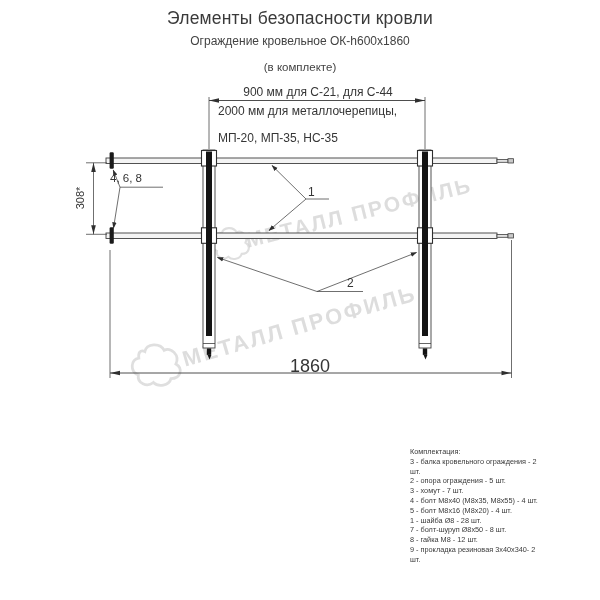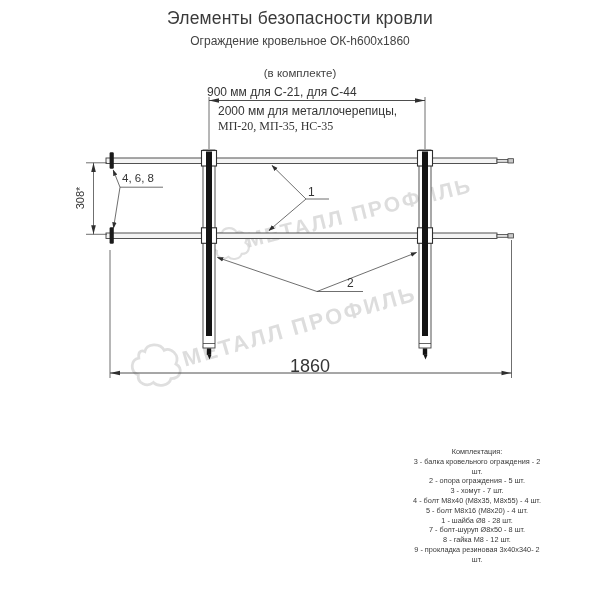--- a/index.html
+++ b/index.html
@@ -4,47 +4,47 @@
 <style>
   html,body{margin:0;padding:0;}
   body{width:600px;height:600px;background:#ffffff;overflow:hidden;
        font-family:"Liberation Sans","DejaVu Sans",sans-serif;color:#333;}
   .stage{position:relative;width:544px;height:600px;background:#fff;}
 
   
   .hdr{position:absolute;left:0;top:0;width:600px;text-align:center;z-index:4;}
   .title{margin-top:8px;font-size:17.5px;letter-spacing:.2px;color:#3a3a3a;}
   .subtitle{margin-top:5px;font-size:12px;color:#434343;}
-  .kitnote{margin-top:19px;font-size:11.5px;color:#434343;}
+  .kitnote{margin-top:13px;font-size:11.5px;color:#434343;}
 
   
   .wm-layer{position:absolute;inset:0;z-index:1;pointer-events:none;}
   .wm-text{position:absolute;font-size:21px;font-weight:bold;letter-spacing:2.2px;
            color:#c9c9c9;opacity:.62;white-space:nowrap;transform-origin:0 50%;}
   .wm1{left:246px;top:229px;transform:rotate(-14deg);}
   .wm2{left:183px;top:347px;font-size:22px;transform:rotate(-16deg);}
 
   
   .drawing{position:absolute;left:0;top:0;z-index:2;}
 
   
   .lbl{position:absolute;z-index:3;font-size:12px;color:#353535;white-space:nowrap;}
-  .lbl-900{left:207px;top:85px;width:222px;text-align:left;}
+  .lbl-900{left:207px;top:85px;width:222px;text-align:center;}
   .lbl-1000a{left:218px;top:104px;}
-  .lbl-1000b{left:218px;top:119px;font-family:Liberation Serif, serif;}
+  .lbl-1000b{left:218px;top:131px;}
   .lbl-308{left:59px;top:192px;width:42px;text-align:center;font-size:11px;
            transform:rotate(-90deg);}
-  .lbl-468{left:122px;top:172px;font-size:11.5px;}
+  .lbl-468{left:110px;top:172px;font-size:11.5px;}
   .lbl-c1{left:308px;top:185px;}
   .lbl-c2{left:347px;top:276px;}
   .lbl-1860{left:260px;top:356px;width:100px;text-align:center;font-size:18px;}
 
   
   .parts{position:absolute;left:410px;top:447px;z-index:3;font-size:7.3px;
-         line-height:9.8px;color:#3a3a3a;text-align:center;}
+         line-height:9.8px;color:#3a3a3a;}
   .parts ul{margin:0;padding:0;list-style:none;}
 </style>
 </head>
 <body>
 
 <div class="stage">
 
   <div class="hdr">
     <div class="title">Элементы безопасности кровли</div>
     <div class="subtitle">Ограждение кровельное ОК-h600х1860</div>

